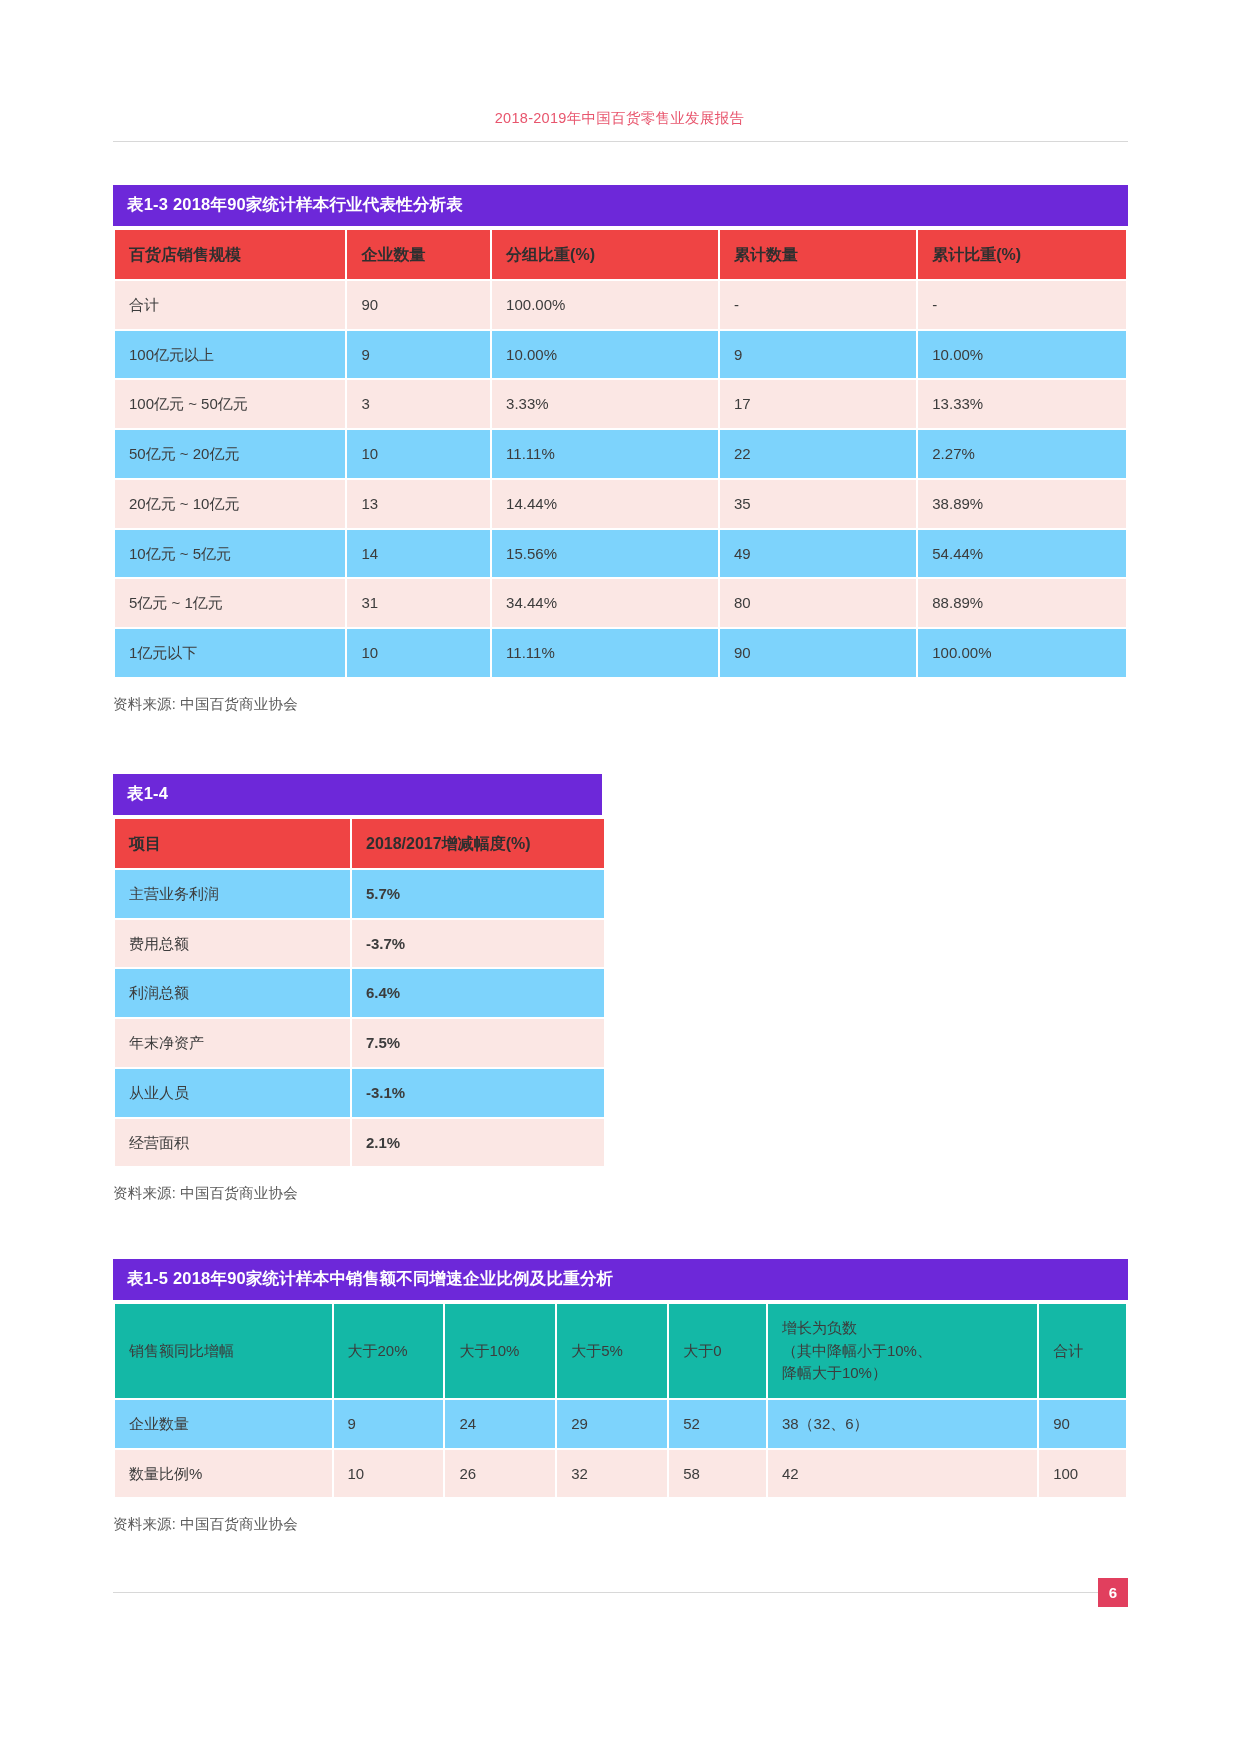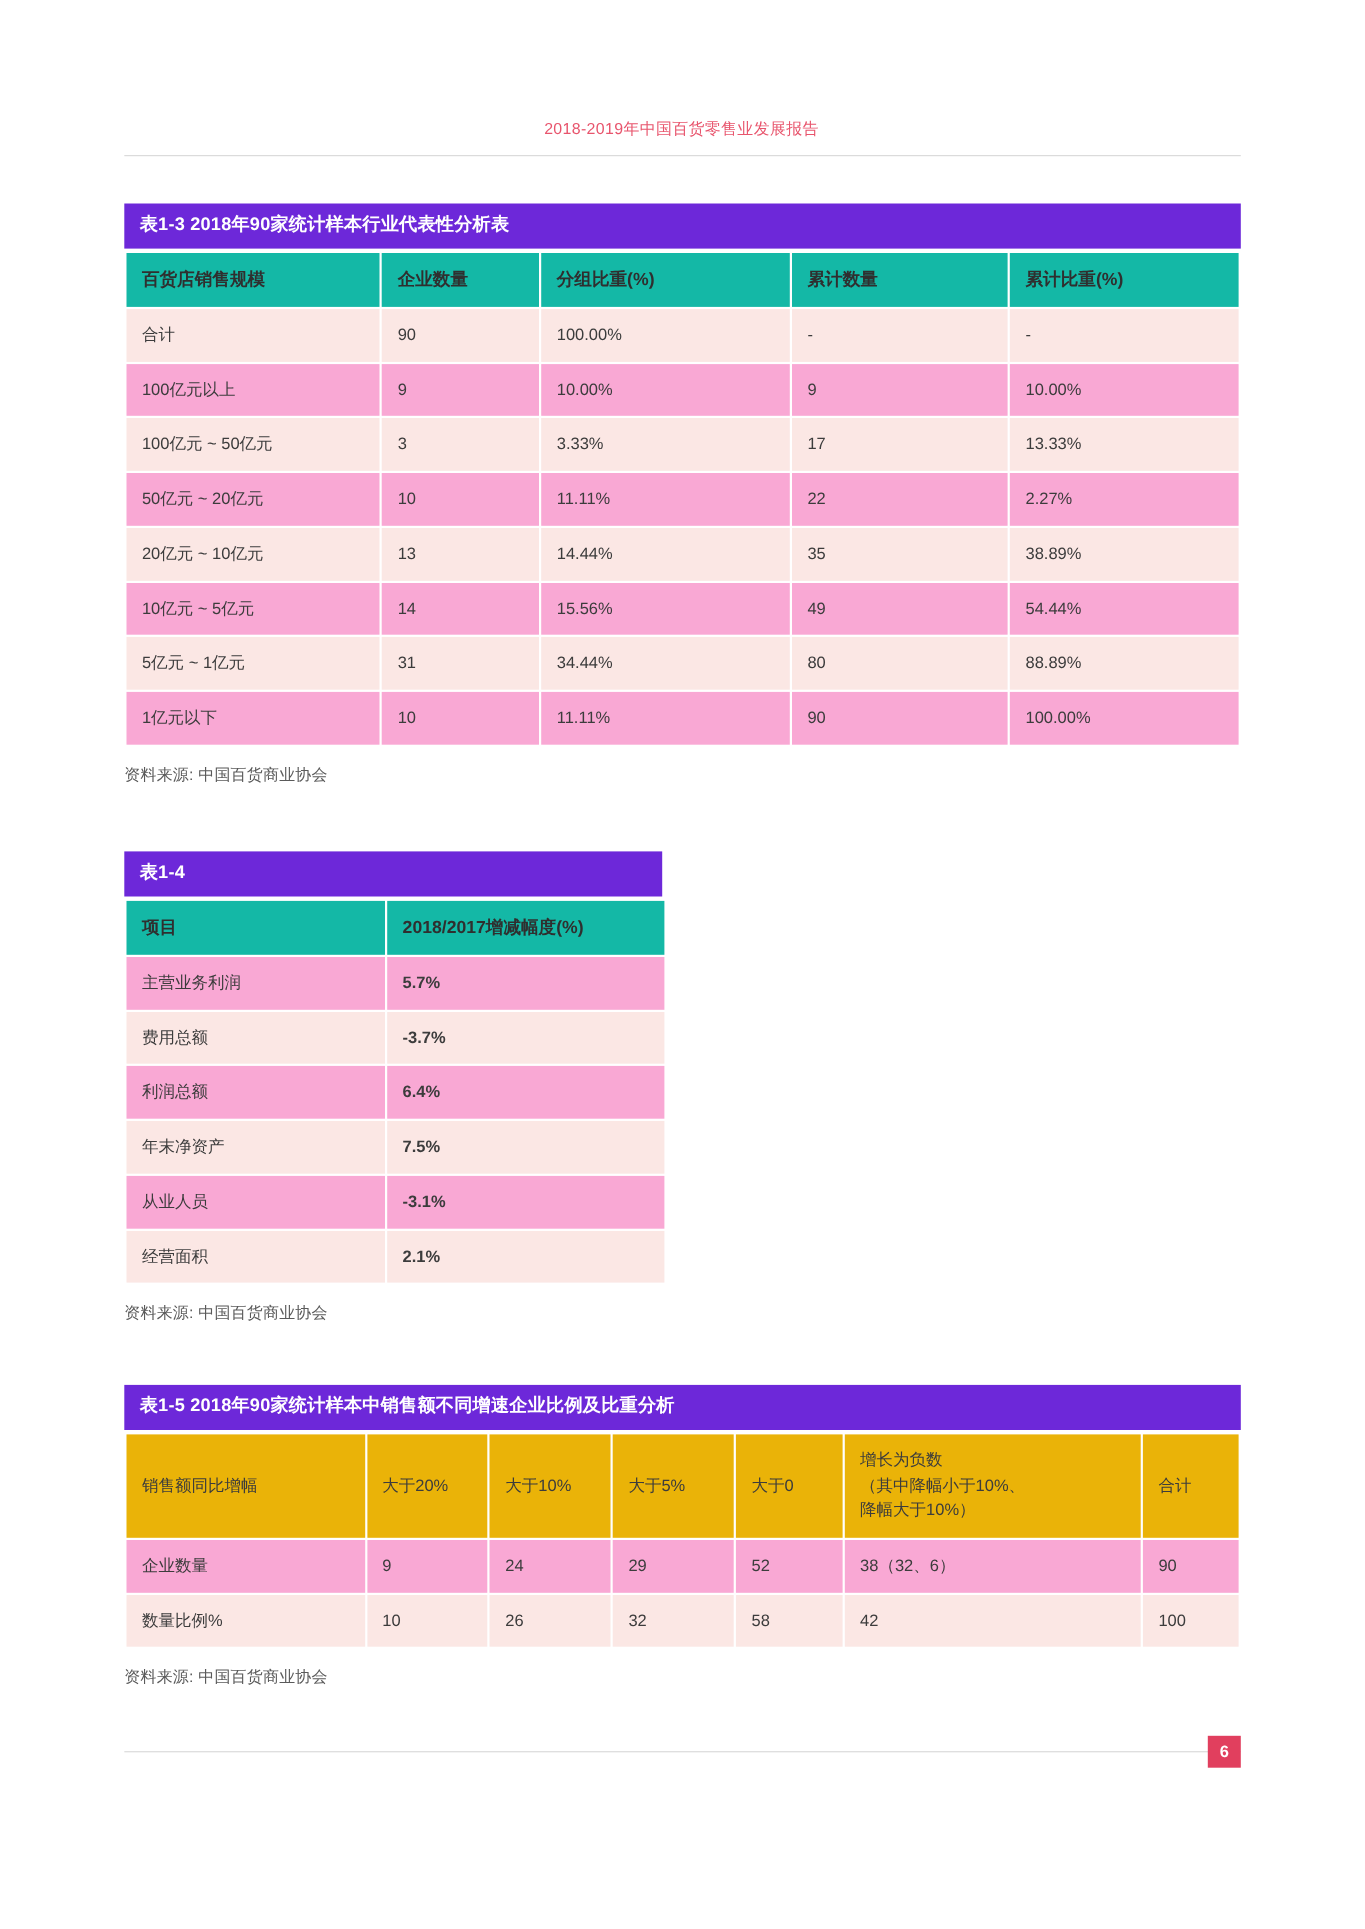--- a/index.html
+++ b/index.html
@@ -76,28 +76,28 @@
   table.data-table td {
     text-align: left;
     vertical-align: middle;
     padding: 13px 14px;
     font-size: 15px;
     color: #3c3c3c;
     line-height: 1.45;
   }
 
   table.data-table th {
-    background: #14b8a6;
+    background: #ef4444;
     font-weight: bold;
     color: #2f2f2f;
     font-size: 16px;
   }
 
   tr.row-odd td { background: #fbe7e4; }
-  tr.row-even td { background: #f9a8d4; }
+  tr.row-even td { background: #7dd3fc; }
 
   .src-note {
     font-size: 14.5px;
     color: #5a5a5a;
     margin-top: 16px;
     letter-spacing: 0.2px;
   }
 
   
   #table13 col.c0 { width: 202px; }
@@ -118,21 +118,21 @@
   
   #table15 col.c0 { width: 197px; }
   #table15 col.c1 { width: 100px; }
   #table15 col.c2 { width: 100px; }
   #table15 col.c3 { width: 100px; }
   #table15 col.c4 { width: 88px; }
   #table15 col.c5 { width: 245px; }
   #table15 col.c6 { width: 79px; }
 
   #table15 td { font-size: 15px; }
-  #table15 td.hdr-cell { background: #eab308; }
+  #table15 td.hdr-cell { background: #14b8a6; }
   #table15 .multi { white-space: pre-line; line-height: 1.5; }
   .spacer-56 { height: 56px; }
   .spacer-60 { height: 60px; }
 
   
   .page-footer {
     position: absolute;
     bottom: 146px;
     left: 113px;
     right: 113px;

